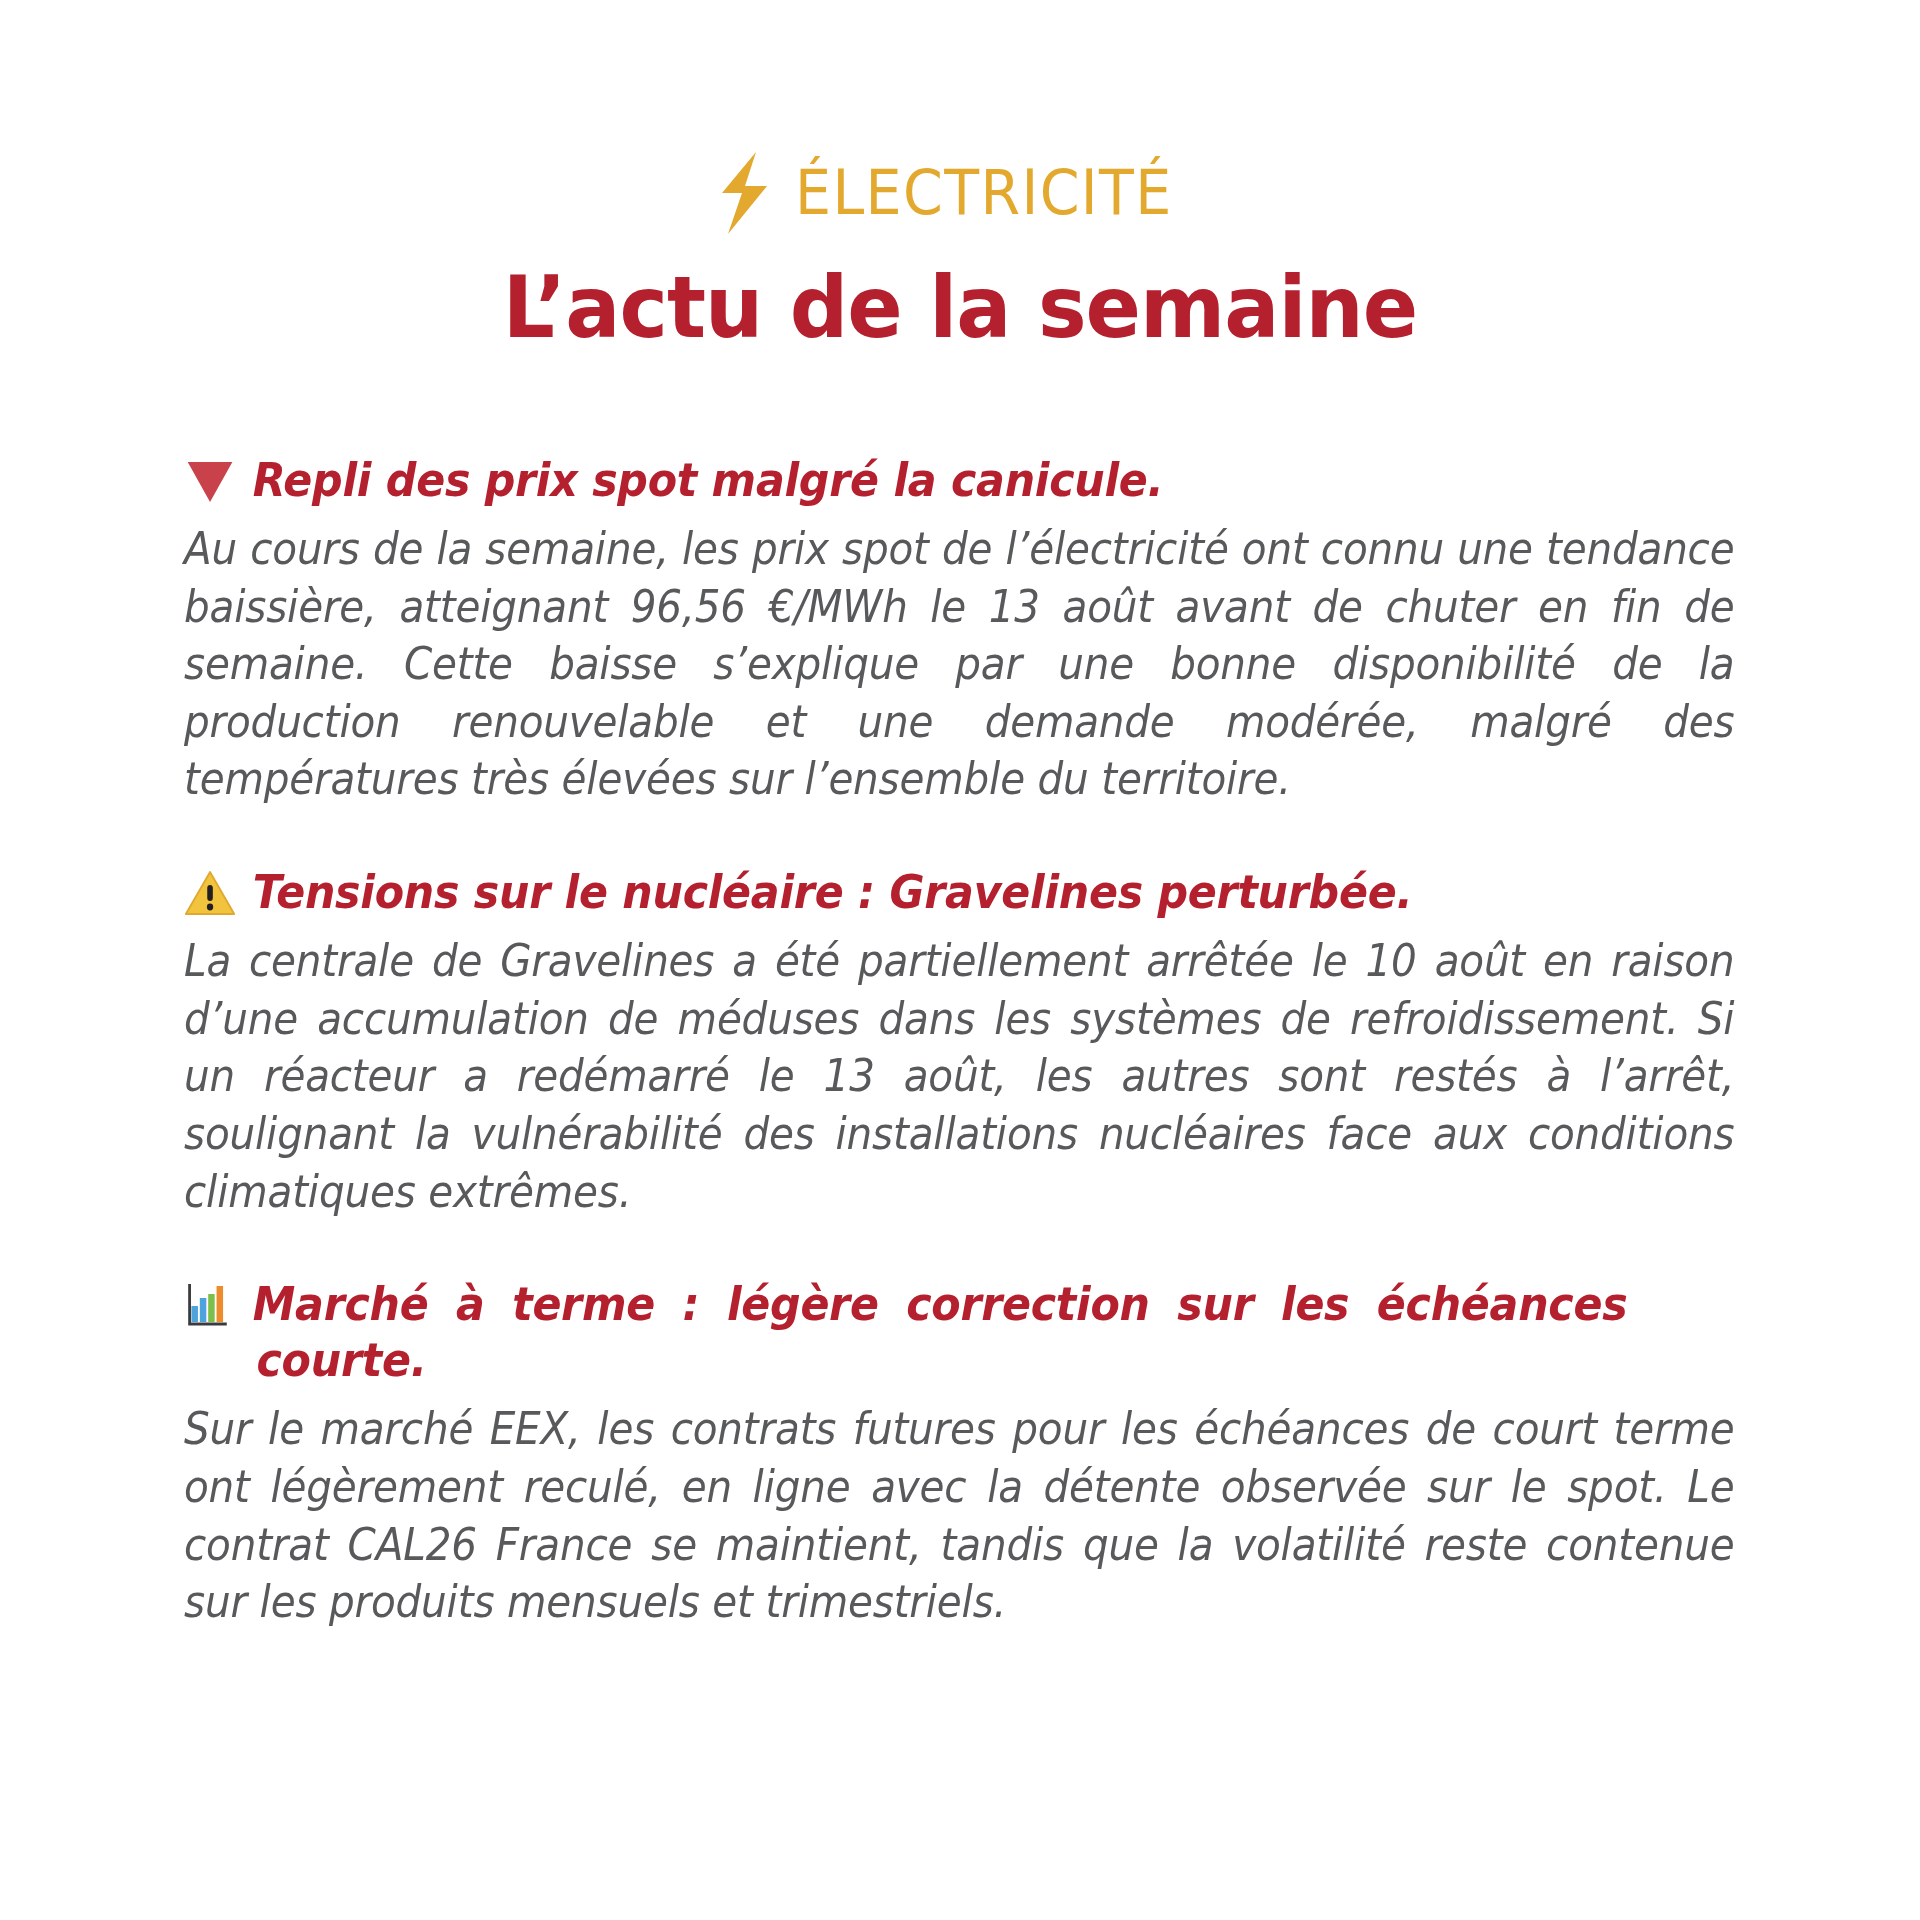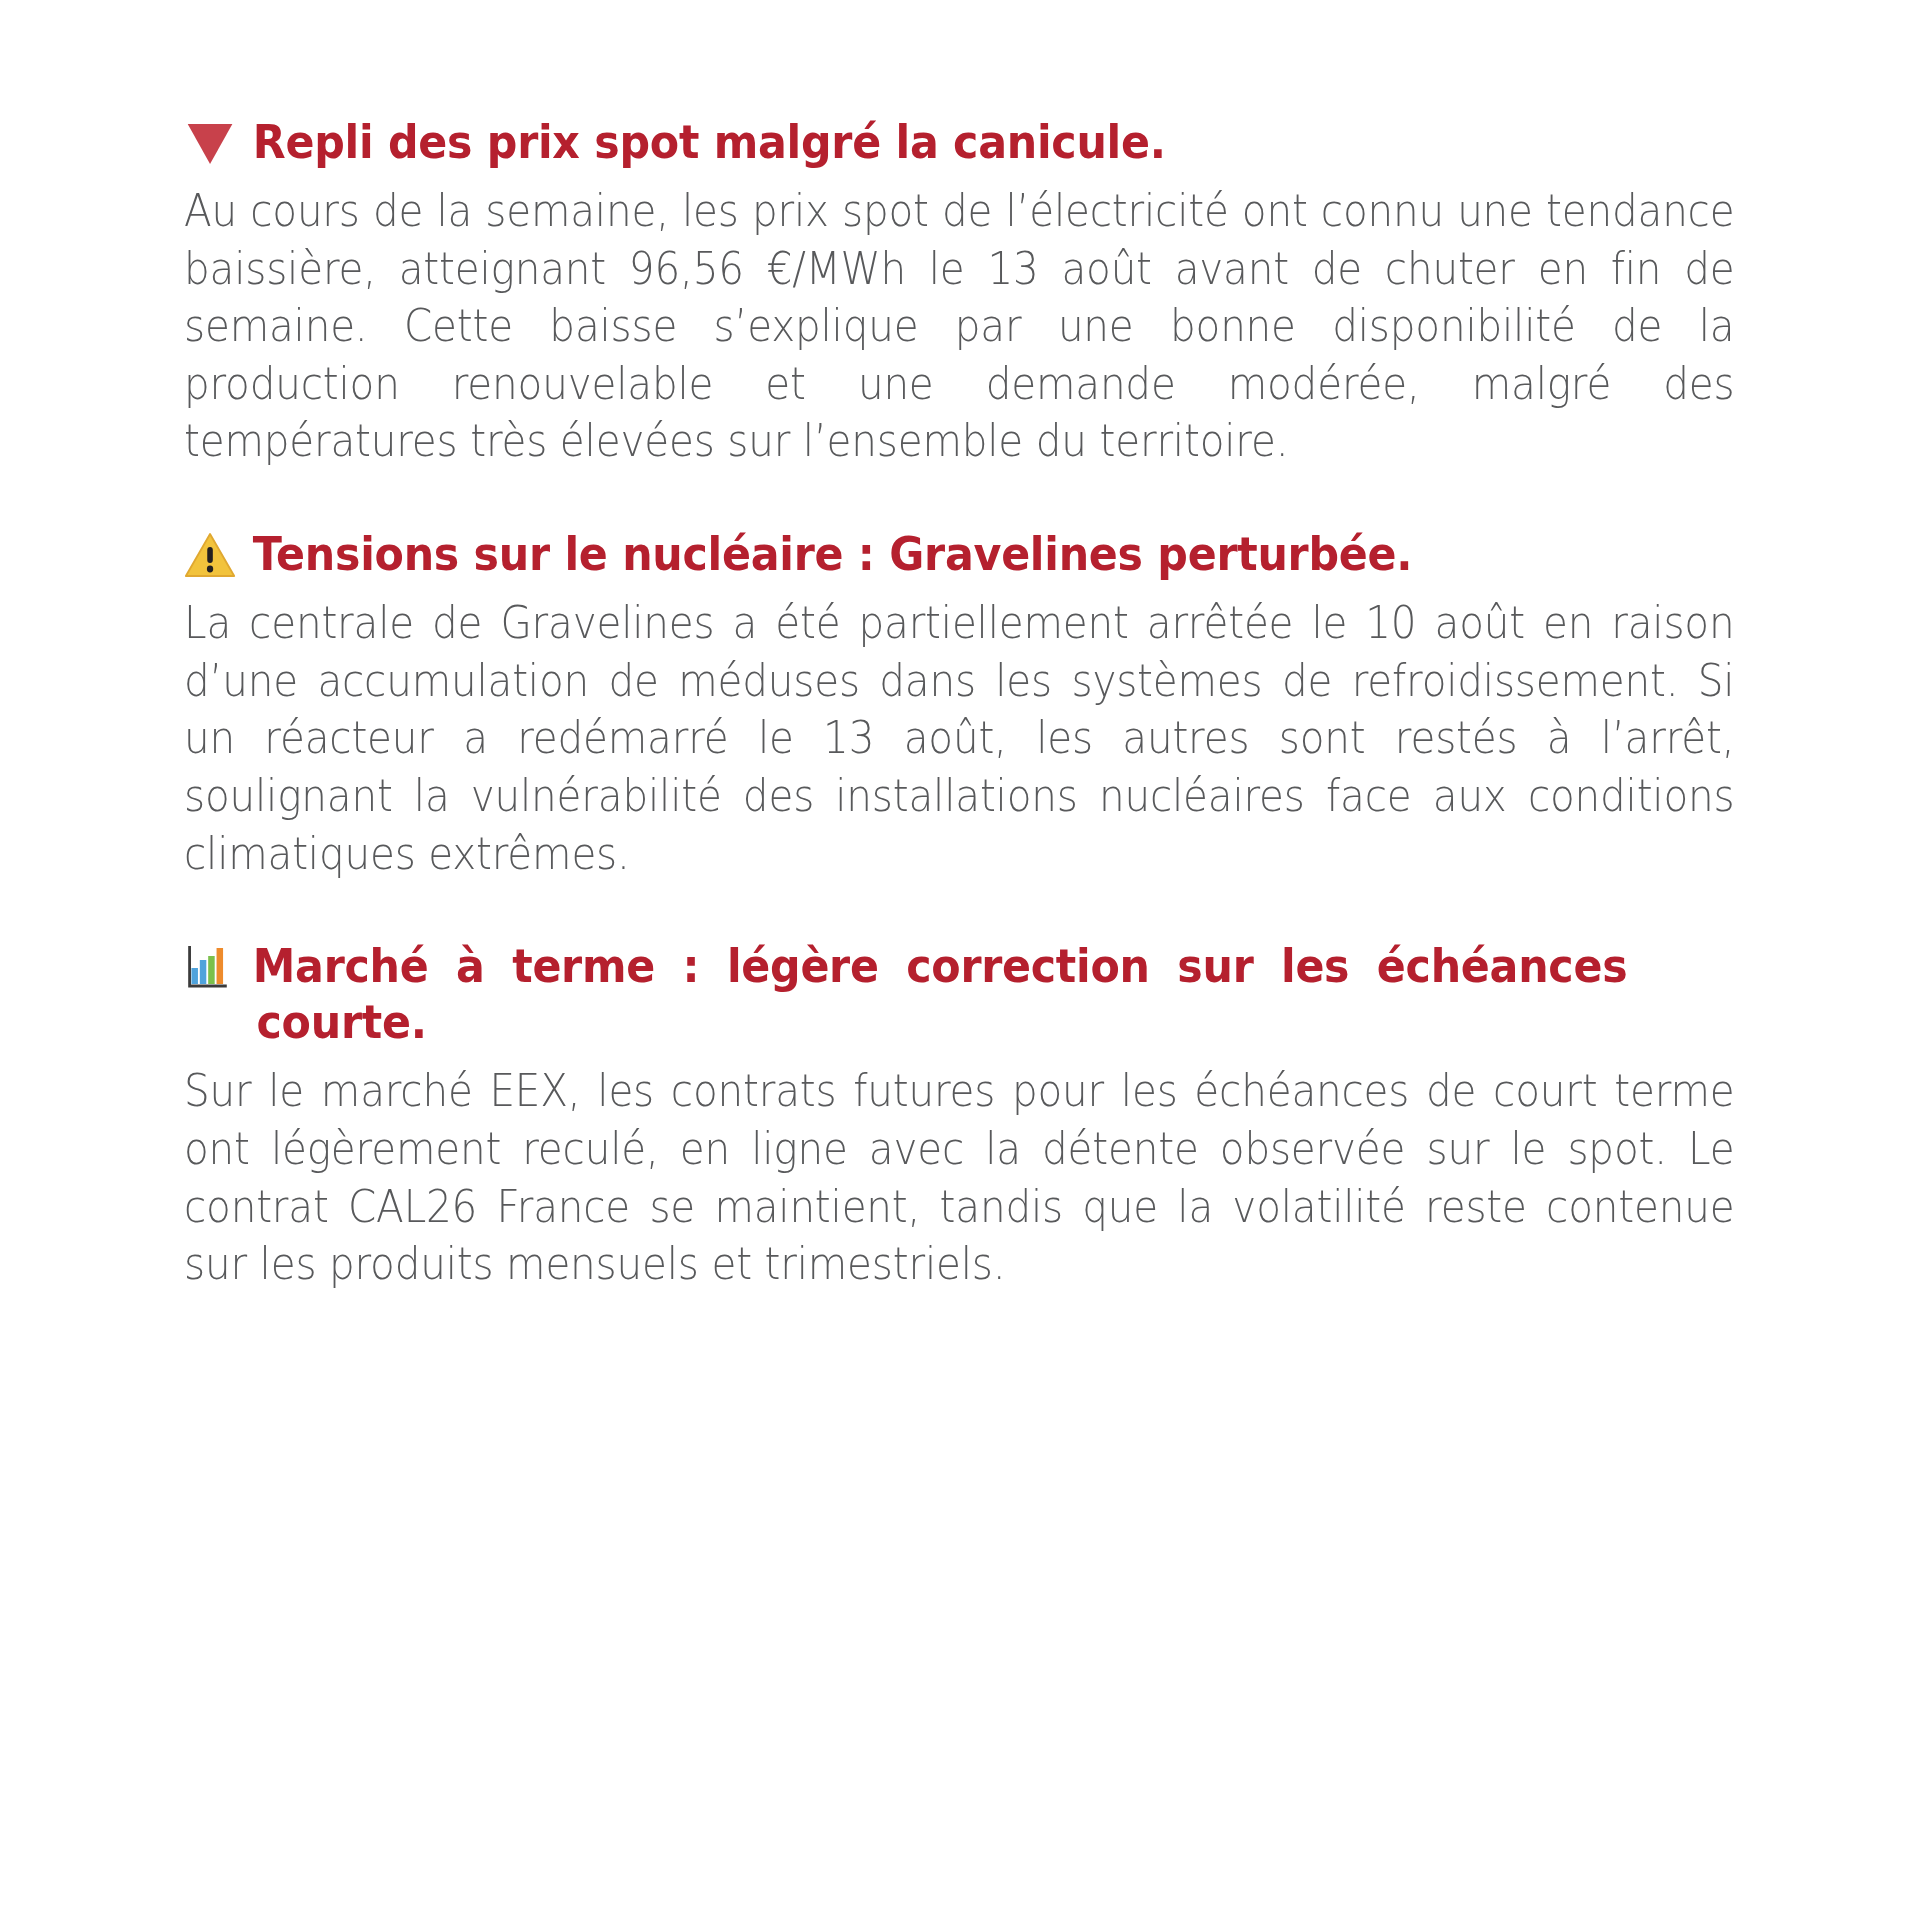--- a/index.html
+++ b/index.html
@@ -62,24 +62,25 @@
     font-size: 86px;
     font-weight: 700;
     line-height: 1.0;
     letter-spacing: -1px;
     font-family: "DejaVu Sans", sans-serif;
     transform: scaleX(0.95);
   }
 
   
   .content {
-    margin: 16px auto;
+    margin: 4px auto;
     padding-top: 98px;
     width: 1552px;
     box-sizing: border-box;
+    font-style: italic;
   }
 
   .block { margin-bottom: 56px; }
   .block:last-child { margin-bottom: 0; }
 
   .block-heading {
     display: block;
     color: #B5202E;
     font-size: 46px;
     font-weight: 700;
@@ -118,20 +119,33 @@
     transform-origin: left top;
     width: 111%;
     letter-spacing: -0.2px;
   }
 </style>
 </head>
 <body>
 
 <div class="page">
 
+  <div class="header">
+
+    <div class="kicker">
+      <span class="bolt-icon">
+        <svg width="58" height="82" viewBox="0 0 58 82" xmlns="http://www.w3.org/2000/svg">
+          <path d="M41 0 L7 41 L27 41 L13 82 L52 34 L30 34 L41 0 Z" fill="#E3A92F"></path>
+        </svg>
+      </span>
+      <span class="kicker-text">ÉLECTRICITÉ</span>
+    </div>
+
+    <div class="main-title">L’actu de la semaine</div>
+  </div>
 
   <div class="content">
 
     <div class="block">
       <div class="block-heading">
         <span class="head-icon">
           <svg width="56" height="46" viewBox="0 0 56 46" xmlns="http://www.w3.org/2000/svg">
             <path d="M4 4 L52 4 L28 44 Z" fill="#C8414B"></path>
           </svg>
         </span><span>Repli des prix spot malgré la canicule.</span>

